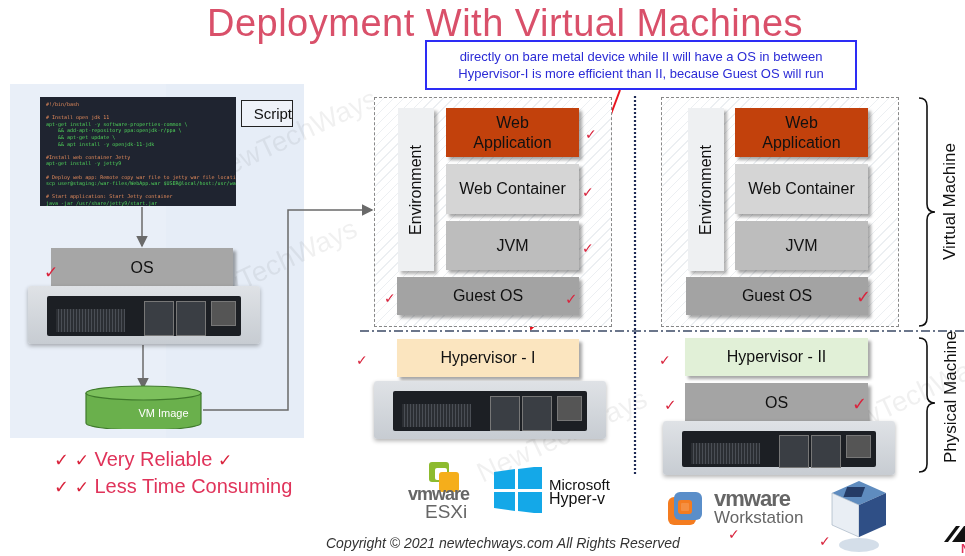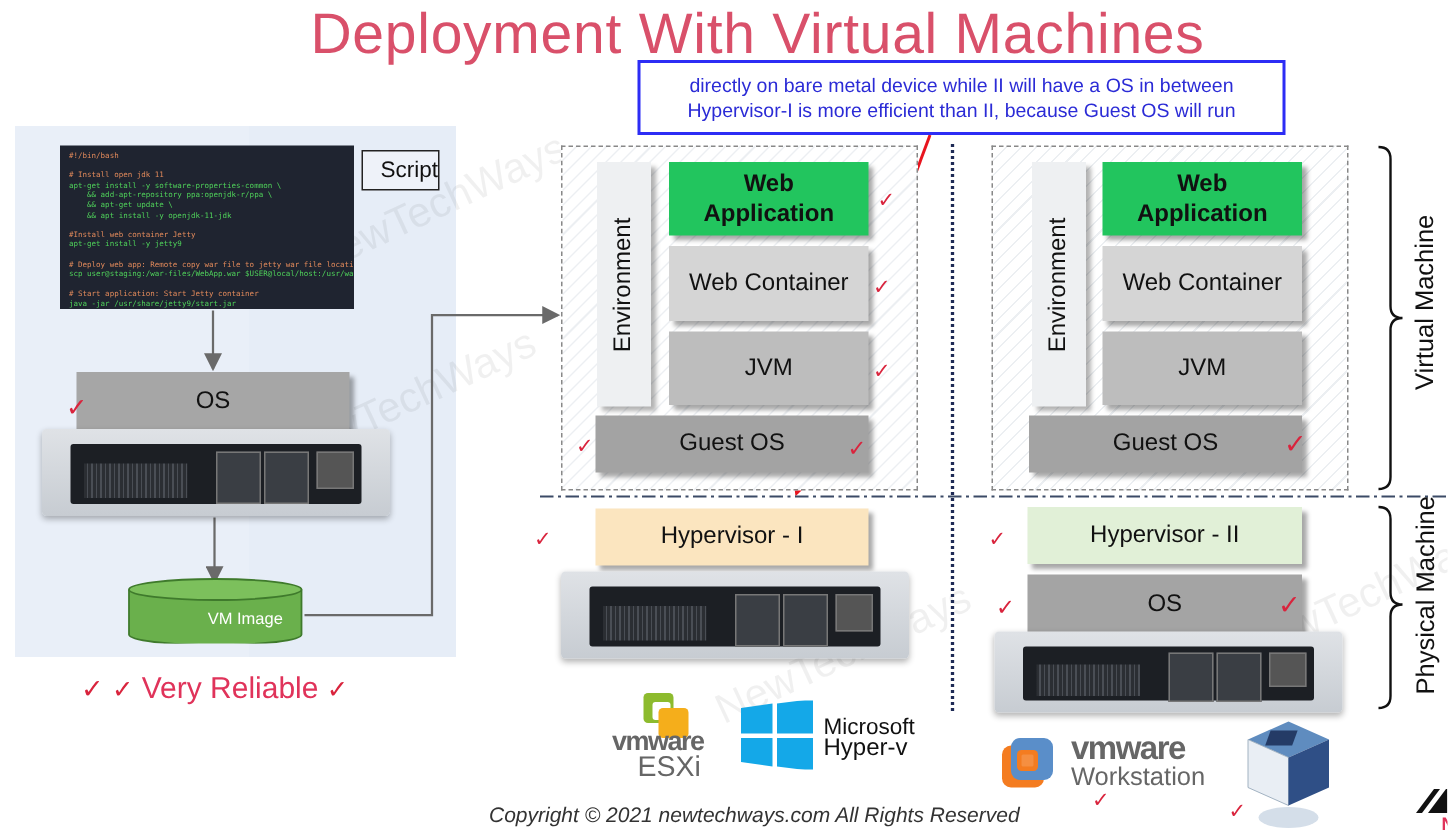--- a/index.html
+++ b/index.html
@@ -14,21 +14,21 @@
   .scriptlabel{left:241px;top:100px;width:52px;height:27px;border:1.5px solid #222;background:#eef2f9;font-family:"Liberation Sans",sans-serif;font-size:15px;line-height:25px;text-align:right;color:#111;box-sizing:border-box;}
   .graybox{background:#a9a9a9;box-shadow:3px 3px 3px rgba(0,0,0,0.35);font-family:"Liberation Sans",sans-serif;color:#111;text-align:center;}
   .server{background:linear-gradient(#dfe2e6,#c7ccd2);border-radius:3px;box-shadow:0 2px 4px rgba(0,0,0,0.3);}
   .server .front{position:absolute;left:8%;top:18%;width:84%;height:68%;background:#1c1f24;border-radius:2px;}
   .server .bay{position:absolute;background:#3a3e44;border:1px solid #777;}
   .server .grill{position:absolute;background:repeating-linear-gradient(90deg,#2b2e33 0 2px,#4a4e55 2px 3px);}
   .cyl{left:85px;top:385px;width:117px;height:44px;}
   .dashbox{border:1px dashed #888;background:repeating-linear-gradient(135deg,#ffffff 0 6px,#eceff2 6px 7px);}
   .env{background:#eef0f2;box-shadow:3px 3px 3px rgba(0,0,0,0.3);}
   .envtext{position:absolute;left:50%;top:50%;transform:translate(-50%,-50%) rotate(-90deg);font-family:"Liberation Sans",sans-serif;font-size:16px;color:#111;white-space:nowrap;}
-  .webapp{background:#22c55e;font-weight:bold;}
+  .webapp{background:#c2410c;}
   .webcont{background:#d5d5d5;}
   .jvm{background:#bdbdbd;}
   .guest{background:#a3a3a3;}
   .hyper1{background:#fbe5bf;}
   .hyper2{background:#e1f0d7;}
   .lbl{font-family:"Liberation Sans",sans-serif;font-size:16px;color:#111;display:flex;align-items:center;justify-content:center;text-align:center;line-height:20px;}
   .check{color:#d9243d;font-size:17px;font-family:"DejaVu Sans",sans-serif;}
   .bullets{left:22px;top:446px;font-family:"Liberation Sans",sans-serif;font-size:20px;color:#e0335a;margin-left:32px;}
   .bullets div{height:27px;line-height:27px;white-space:nowrap;}
   .vtext{font-family:"Liberation Sans",sans-serif;font-size:17px;color:#111;transform:rotate(-90deg);transform-origin:center;white-space:nowrap;}
@@ -86,20 +86,21 @@
 </div>
 
 <svg class="abs cyl" width="117" height="46">
   <path d="M1,8 L1,38 A57,7 0 0 0 116,38 L116,8" fill="#6ab04c" stroke="#3f7a2c" stroke-width="1.2"></path>
   <ellipse cx="58.5" cy="8" rx="57.5" ry="7" fill="#7cc05c" stroke="#3f7a2c" stroke-width="1.2"></ellipse>
 </svg>
 <div class="abs lbl" style="left:85px;top:398px;width:117px;height:30px;color:#fff;font-size:11px;margin-left:20px;">VM Image</div>
 
 <div class="abs bullets">
   <div><span class="check" style="font-size:18px;">✓</span> <span class="check">✓</span> <span>Very Reliable</span> <span class="check">✓</span></div>
+  <div><span class="check" style="font-size:18px;">✓</span> <span class="check">✓</span> <span>Less Time Consuming</span></div>
 </div>
 
 <div class="abs note">
   <div>directly on bare metal device while II will have a OS in between</div>
   <div>Hypervisor-I is more efficient than II, because Guest OS will run</div>
 </div>
 
 <div class="abs dashbox" style="left:374px;top:97px;width:236px;height:228px;"></div>
 <div class="abs env" style="left:398px;top:108px;width:36px;height:163px;">
   <div class="envtext">Environment</div>

